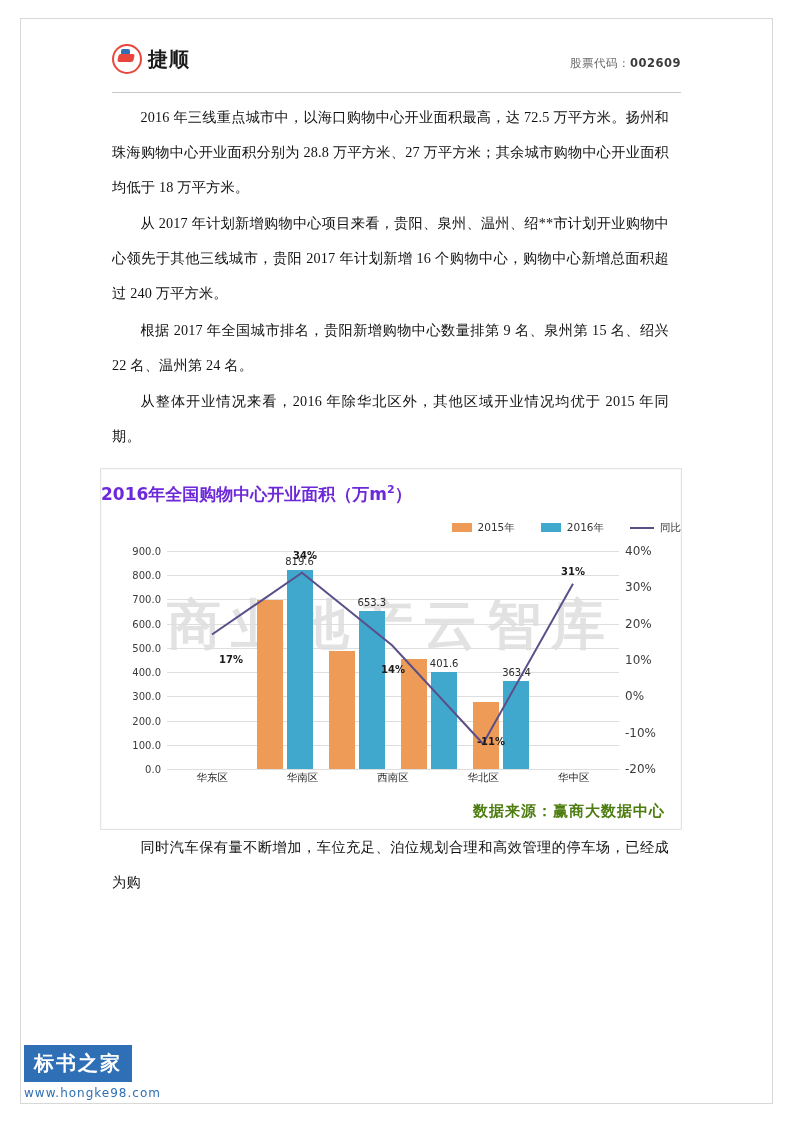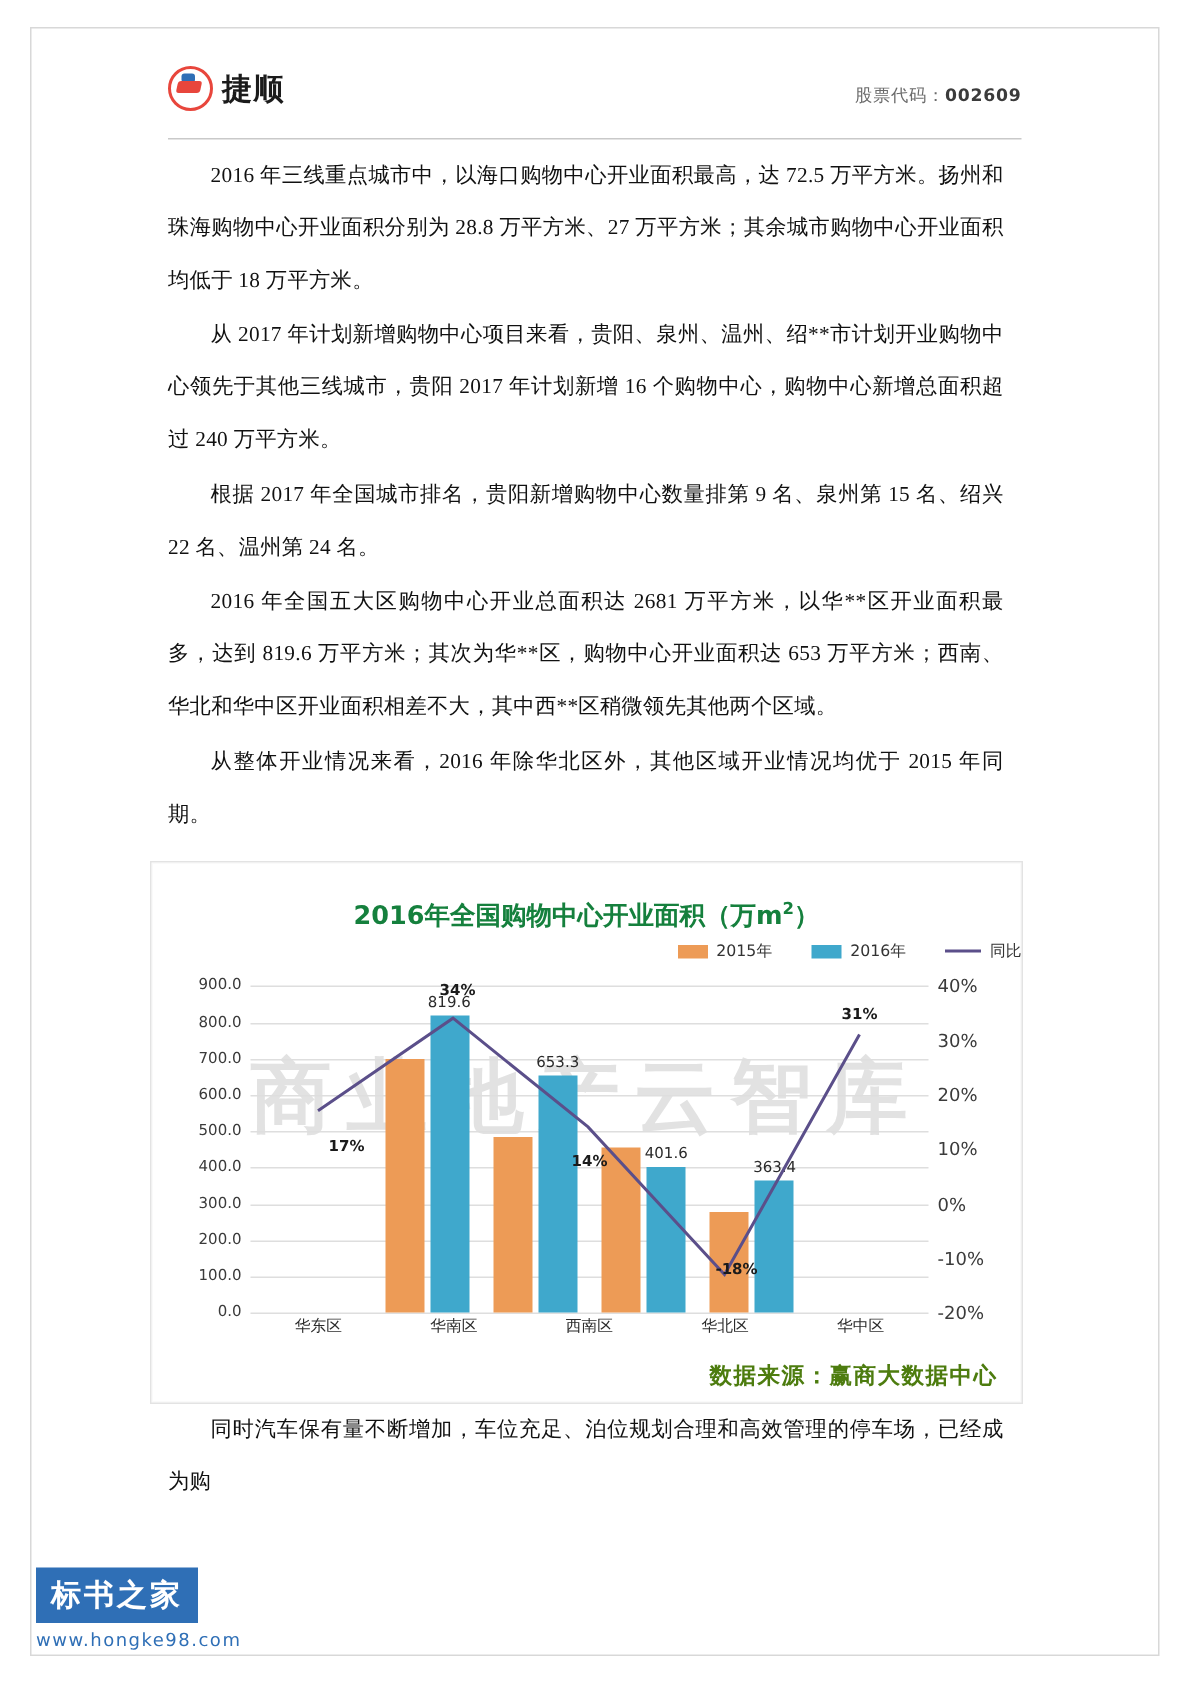--- a/index.html
+++ b/index.html
@@ -74,24 +74,24 @@
   .chart-card{
     position:relative;
     margin:14px 0 0 -12px;
     width:580px;
     height:360px;
     background:#ffffff;
     border:1px solid #e3e3e3;
     box-shadow:0 0 0 1px #fafafa inset;
   }
   .chart-title{
-    position:absolute;left:0;right:0;top:24px;
-    text-align:center;
-    font-family:"DejaVu Sans", sans-serif;
-    font-size:17px;font-weight:bold;color:#15803d;
+    position:absolute;left:0;right:0;top:14px;
+    text-align:left;
+    font-family:"DejaVu Sans", sans-serif;
+    font-size:17px;font-weight:bold;color:#6d28d9;
   }
   .chart-title .sup{font-size:11px;vertical-align:super;}
   .legend{
     position:absolute;left:0;right:0;top:52px;
     display:flex;justify-content:flex-end;align-items:center;gap:26px;
     font-family:"DejaVu Sans", sans-serif;
     font-size:10.5px;color:#333;
   }
   .legend-item{display:flex;align-items:center;gap:6px;}
   .legend-swatch{width:20px;height:9px;display:inline-block;}
@@ -200,21 +200,20 @@
     <div class="stock-code">
       <span>股票代码：</span><b>002609</b>
     </div>
   </div>
   <div class="header-rule"></div>
 
   <div class="content">
     <p class="para">2016 年三线重点城市中，以海口购物中心开业面积最高，达 72.5 万平方米。扬州和珠海购物中心开业面积分别为 28.8 万平方米、27 万平方米；其余城市购物中心开业面积均低于 18 万平方米。</p>
     <p class="para">从 2017 年计划新增购物中心项目来看，贵阳、泉州、温州、绍**市计划开业购物中心领先于其他三线城市，贵阳 2017 年计划新增 16 个购物中心，购物中心新增总面积超过 240 万平方米。</p>
     <p class="para">根据 2017 年全国城市排名，贵阳新增购物中心数量排第 9 名、泉州第 15 名、绍兴 22 名、温州第 24 名。</p>
-    <p class="para">2016 年全国五大区购物中心开业总面积达 2681 万平方米，以华**区开业面积最多，达到 819.6 万平方米；其次为华**区，购物中心开业面积达 653 万平方米；西南、华北和华中区开业面积相差不大，其中西**区稍微领先其他两个区域。</p>
     <p class="para">从整体开业情况来看，2016 年除华北区外，其他区域开业情况均优于 2015 年同期。</p>
 
     <div class="chart-card">
       <div class="chart-title">
         <span>2016年全国购物中心开业面积（万m</span><span class="sup">2</span><span>）</span>
       </div>
 
       <div class="watermark">商业地产云智库</div>
 
       <div class="legend">
@@ -314,21 +313,21 @@
           </div>
         </div>
       </div>
 
       <svg class="line-svg" viewBox="0 0 452 218" preserveAspectRatio="none">
         <polyline points="45,83.5 135,21.8 225,94.3 316,192.7 406,32.7" fill="none" stroke="#5b4f8a" stroke-width="2"></polyline>
       </svg>
       <span class="pct-label" style="left:130px;top:190px">17%</span>
       <span class="pct-label" style="left:204px;top:86px">34%</span>
       <span class="pct-label" style="left:292px;top:200px">14%</span>
-      <span class="pct-label" style="left:390px;top:272px">-18%</span>
+      <span class="pct-label" style="left:390px;top:272px">-11%</span>
       <span class="pct-label" style="left:472px;top:102px">31%</span>
 
       <div class="xaxis">
         <span class="xtick">华东区</span>
         <span class="xtick">华南区</span>
         <span class="xtick">西南区</span>
         <span class="xtick">华北区</span>
         <span class="xtick">华中区</span>
       </div>
 

